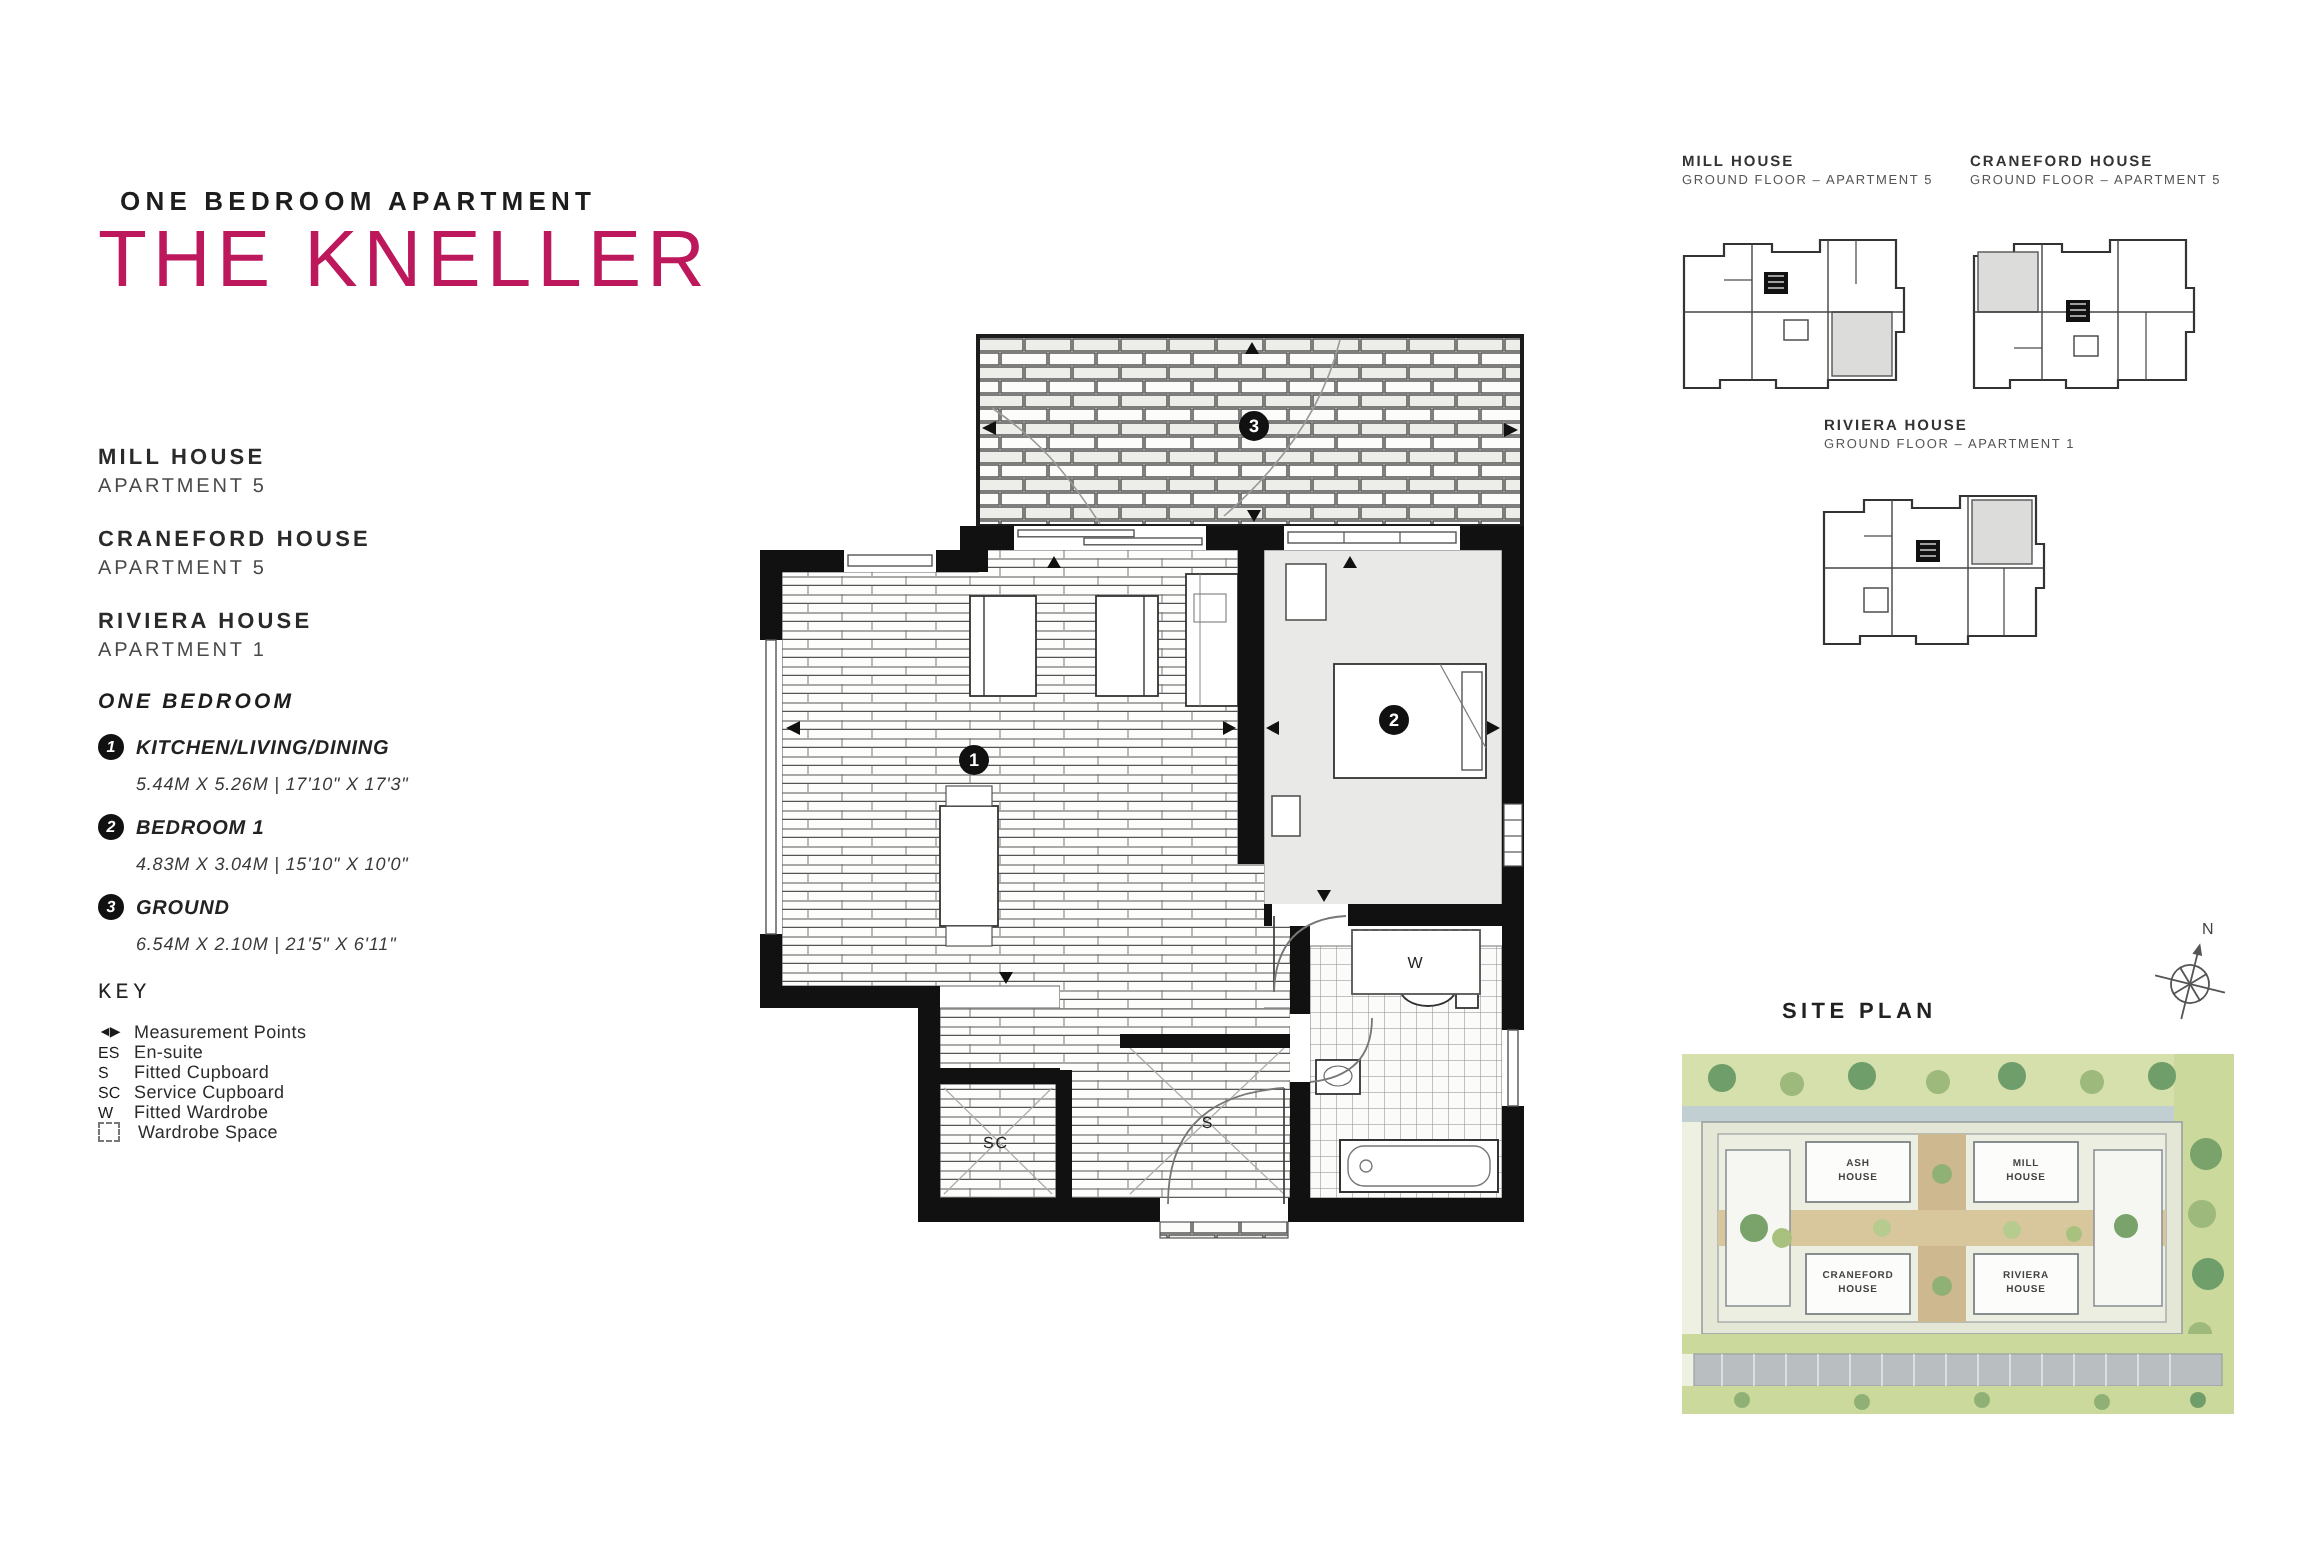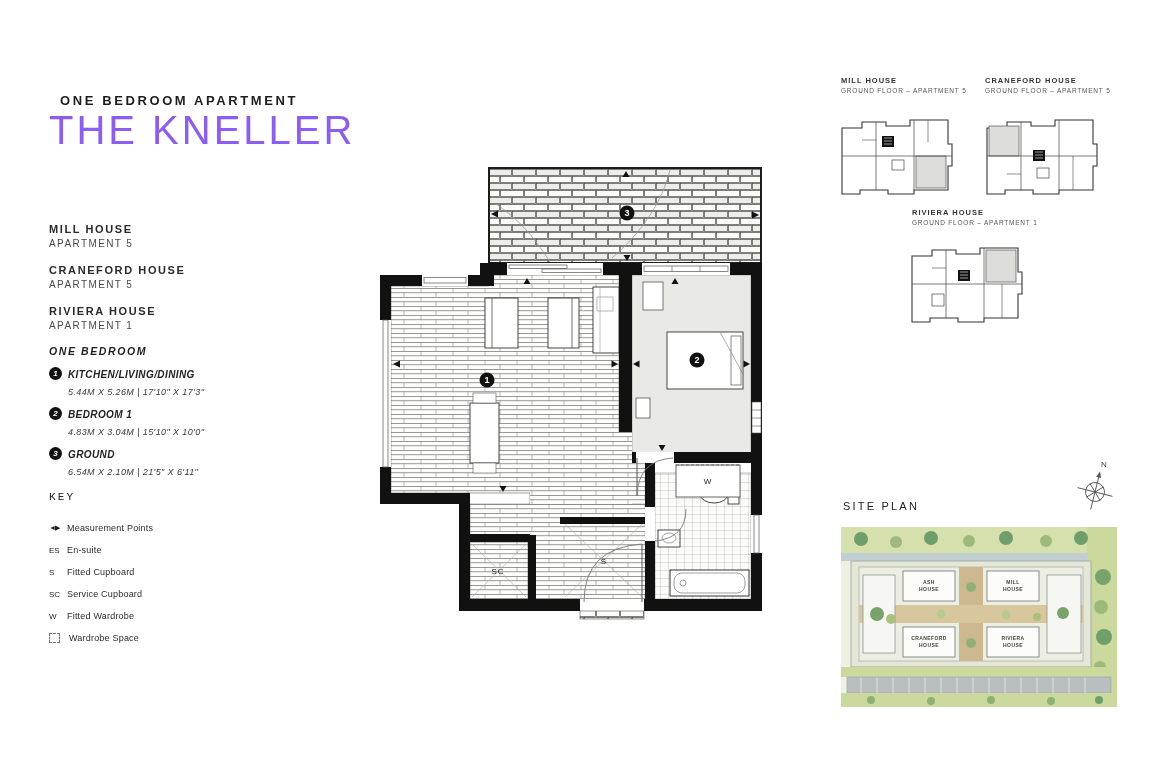--- a/index.html
+++ b/index.html
@@ -1,42 +1,42 @@
 <!DOCTYPE html>
 <html><head>
 <meta charset="utf-8">
 <style>
   html,body{margin:0;padding:0;background:#fff;}
   .canvas{position:relative;width:1150px;height:782px;background:#ffffff;overflow:hidden;
           font-family:"Liberation Sans","DejaVu Sans",sans-serif;color:#1a1a1a;}
   .abs{position:absolute;}
   
   .subtitle{font-size:13px;font-weight:bold;letter-spacing:2.6px;color:#1d1d1d;margin-left:11px;}
-  .title{font-size:40px;font-weight:500;letter-spacing:3px;color:#8b5cf6;}
+  .title{font-size:40px;font-weight:500;letter-spacing:3px;color:#be185d;}
   
   .house-name{font-size:11px;font-weight:bold;letter-spacing:1.6px;color:#2a2a2a;}
   .house-apt{font-size:10px;letter-spacing:1.4px;color:#4a4a4a;margin-top:3px;}
   .house-block{margin-bottom:15px;}
   .rooms-heading{font-size:10.5px;font-weight:bold;letter-spacing:1.6px;color:#1d1d1d;}
   .room-item{display:flex;align-items:flex-start;margin-top:10px;}
   .num-circle{width:13px;height:13px;border-radius:50%;background:#111;color:#fff;
               font-size:8px;font-weight:bold;display:flex;align-items:center;justify-content:center;
               flex:0 0 13px;margin-right:6px;}
   .room-name{font-size:10px;font-weight:bold;letter-spacing:.4px;color:#222;padding-top:2px;}
   .room-dims{font-size:9px;letter-spacing:.4px;color:#3a3a3a;margin:7px 0 2px 19px;}
   .key-heading{font-size:11px;letter-spacing:2.2px;color:#222;font-family:Liberation Mono, monospace;}
-  .key-row{display:flex;align-items:center;margin-top:12px;font-size:9px;color:#2c2c2c;}
+  .key-row{display:flex;align-items:center;margin-top:0;font-size:9px;color:#2c2c2c;}
   .key-sym{width:18px;flex:0 0 18px;font-size:8px;font-weight:normal;color:#1a1a1a;}
   .key-sym.arrows{font-size:7px;letter-spacing:-1px;}
   .key-label{letter-spacing:.2px;}
   .dashed-box{display:inline-block;width:9px;height:8px;border:1px dashed #777;margin-right:9px;}
   
   .thumb-name{font-size:7.5px;font-weight:bold;letter-spacing:1px;color:#333;}
   .thumb-floor{font-size:6.5px;letter-spacing:.8px;color:#555;margin-top:2px;}
-  .siteplan-heading{font-size:11px;font-weight:normal;letter-spacing:2.2px;color:#222;}
+  .siteplan-heading{font-size:11px;font-weight:bold;letter-spacing:2.2px;color:#222;margin-left:48px;}
   .sp-label{position:absolute;font-size:5px;font-weight:bold;letter-spacing:.4px;color:#444;
             text-align:center;white-space:pre-line;line-height:1.3;}
   svg text{font-family:"Liberation Sans","DejaVu Sans",sans-serif;}
 </style>
 </head>
 <body>
 
 <div class="canvas">
 
   <div class="abs" style="left:49px;top:93px;">

